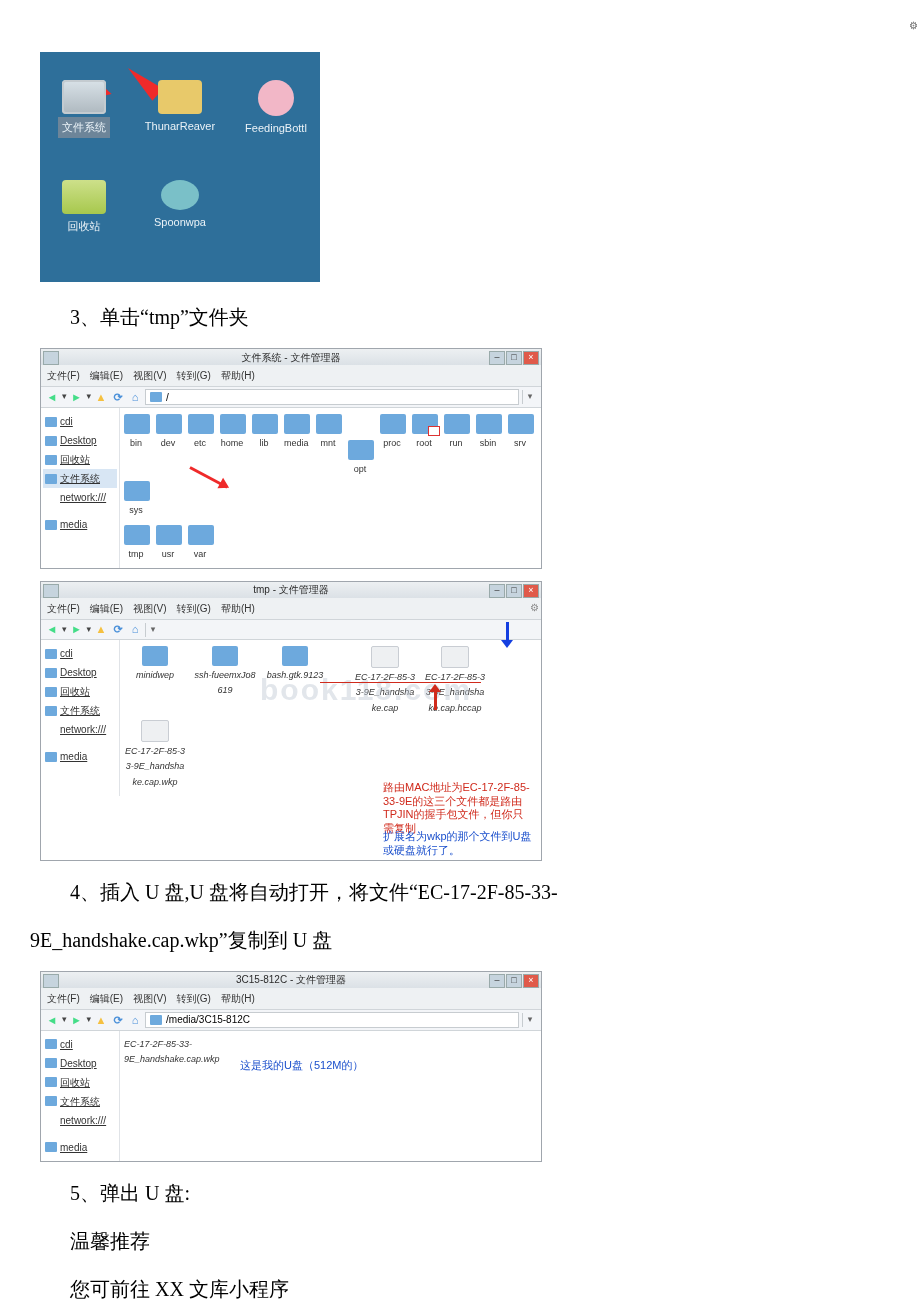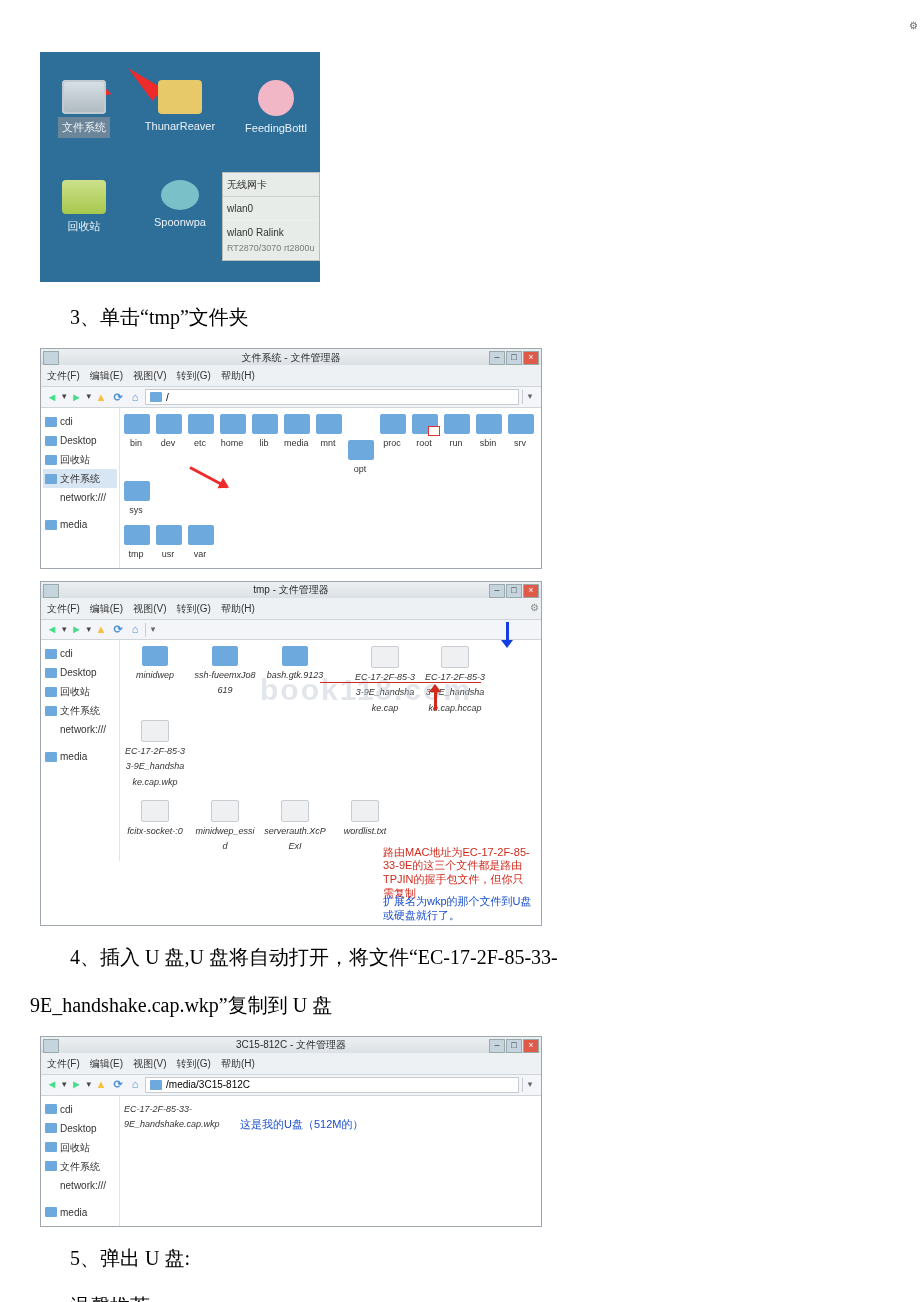--- a/index.html
+++ b/index.html
@@ -97,21 +97,21 @@
   .fm .menubar { padding: 2px 6px; font-size:10px; color:#333; background:#eef1f3; border-bottom:1px solid #d0d5d9; display:flex; gap:10px;}
   .fm .menubar span{ white-space:nowrap; }
   .fm .toolbar { display:flex; align-items:center; gap:3px; padding:2px 4px; background:#f3f5f8; border-bottom:1px solid #d0d5d9;}
   .fm .navbtn { width:14px;height:14px; display:flex;align-items:center;justify-content:center; color:#4d8; font-weight:bold;}
   .fm .navbtn.up{ color:#f5c040;}
   .fm .navbtn.home{ color:#4a90d9;}
   .fm .path { flex:1; background:#fff; border:1px solid #c7ccd0; height:14px; display:flex; align-items:center; padding:0 4px; font-size:10px;}
   .fm .path .foldico{ width:12px;height:10px;background:#6da9dd;border-radius:1px;margin-right:4px;display:inline-block;}
   .fm .body { display:flex; min-height:80px;}
   .fm .side { width:74px; border-right:1px solid #e0e3e7; padding:4px 2px; font-size:10px; color:#333;}
-  .fm .side .sitem{ padding:1px 2px; display:flex; align-items:center; gap:3px;}
+  .fm .side .sitem{ padding:1px 2px; display:flex; align-items:center; gap:3px;text-decoration:underline;}
   .fm .side .sico{ width:12px;height:10px;background:#6da9dd;border-radius:1px;display:inline-block;}
   .fm .side .sitem.sel{ background:#d8e6f4;}
   .fm .pane { flex:1; padding:6px 4px; position:relative;}
   .fm .grid { display:flex; flex-wrap:wrap; gap:4px 8px;}
   .fm .item { width:50px; text-align:center; font-size:9px; color:#333;}
   .fm .item.nfmtext{ width:82px; font-size:9px;font-style:italic; }
   .fm .fico { width:26px; height:20px; background:#6da9dd; border-radius:2px; margin:0 auto 2px auto; position:relative;}
   .fm .fico.file{ background:#eef0f2; border:1px solid #c9cdd3;}
   .fm .fico.red::after{ content:""; position:absolute; right:-2px; bottom:-2px; width:10px;height:8px;background:#fff;border:1px solid #d33;}
   .ann { font-size:11px; line-height:1.25; position:absolute;}
@@ -172,28 +172,20 @@
     <span>FeedingBottl</span>
   </div>
   <div class="cell c-tb">
     <div class="ico"></div>
     <span>回收站</span>
   </div>
   <div class="cell c-sp">
     <div class="ico"></div>
     <span>Spoonwpa</span>
   </div>
-  <div class="panel">
-    <div class="hdr">无线网卡</div>
-    <div class="row">wlan0</div>
-    <div class="row">
-      <div>wlan0 Ralink</div>
-      <div class="sub">RT2870/3070 rt2800u</div>
-    </div>
-  </div>
 </div>
 
 <p class="para">3、单击“tmp”文件夹</p>
 
 <div class="screenshot fm">
   <div class="titlebar">
     <div class="ubtns"></div>
     <span>文件系统 - 文件管理器</span>
     <div class="winbtns">
       <div class="winbtn">‒</div>
@@ -402,38 +394,20 @@
             <div class="fico file"></div>
             <div style="word-break: break-all;">EC-17-2F-85-33-9E_handshake.cap</div>
           </div>
           <div class="item nfmtext" style="width: 62px;">
             <div class="fico file"></div>
             <div style="word-break: break-all;">EC-17-2F-85-33-9E_handshake.cap.hccap</div>
           </div>
           <div class="item nfmtext" style="width: 62px;">
             <div class="fico file"></div>
             <div style="word-break: break-all;">EC-17-2F-85-33-9E_handshake.cap.wkp</div>
-          </div>
-        </div>
-      <div class="grid" id="tmp-row2" style="margin-top:10px;">
-          <div class="item nfmtext" style="width: 62px;">
-            <div class="fico file"></div>
-            <div style="word-break: break-all;">fcitx-socket-:0</div>
-          </div>
-          <div class="item nfmtext" style="width: 62px;">
-            <div class="fico file"></div>
-            <div style="word-break: break-all;">minidwep_essid</div>
-          </div>
-          <div class="item nfmtext" style="width: 62px;">
-            <div class="fico file"></div>
-            <div style="word-break: break-all;">serverauth.XcPExI</div>
-          </div>
-          <div class="item nfmtext" style="width: 62px;">
-            <div class="fico file"></div>
-            <div style="word-break: break-all;">wordlist.txt</div>
           </div>
         </div>
 
       <div class="bluearrow" style="right:28px; top:-18px;">
         <div class="shaft"></div>
           <div class="head"></div>
       </div>
       <div class="redarrow-up" style="right:100px; top:44px;">
         <div class="head"></div>
           <div class="shaft"></div>
@@ -504,21 +478,21 @@
         </div>
       <div class="sitem" style="margin-top:8px">
           <span class="sico"></span>
           <span>media</span>
         </div>
     </div>
     <div class="pane" style="position:relative;">
       <div class="item nfmtext" style="text-align:left;">
         <span>EC-17-2F-85-33-9E_handshake.cap.wkp</span>
       </div>
-      <div class="ann blue" style="left:120px; top:22px;">这是我的U盘（512M的）</div>
+      <div class="ann blue" style="left:120px; top:28px;">这是我的U盘（512M的）</div>
     </div>
   </div>
 </div>
 
 <p class="para">5、弹出 U 盘:</p>
 <p class="para">温馨推荐</p>
 <p class="para">您可前往 XX 文库小程序</p>
 <p class="para noindent">享受更优阅读体验</p>
 
 </body></html>

